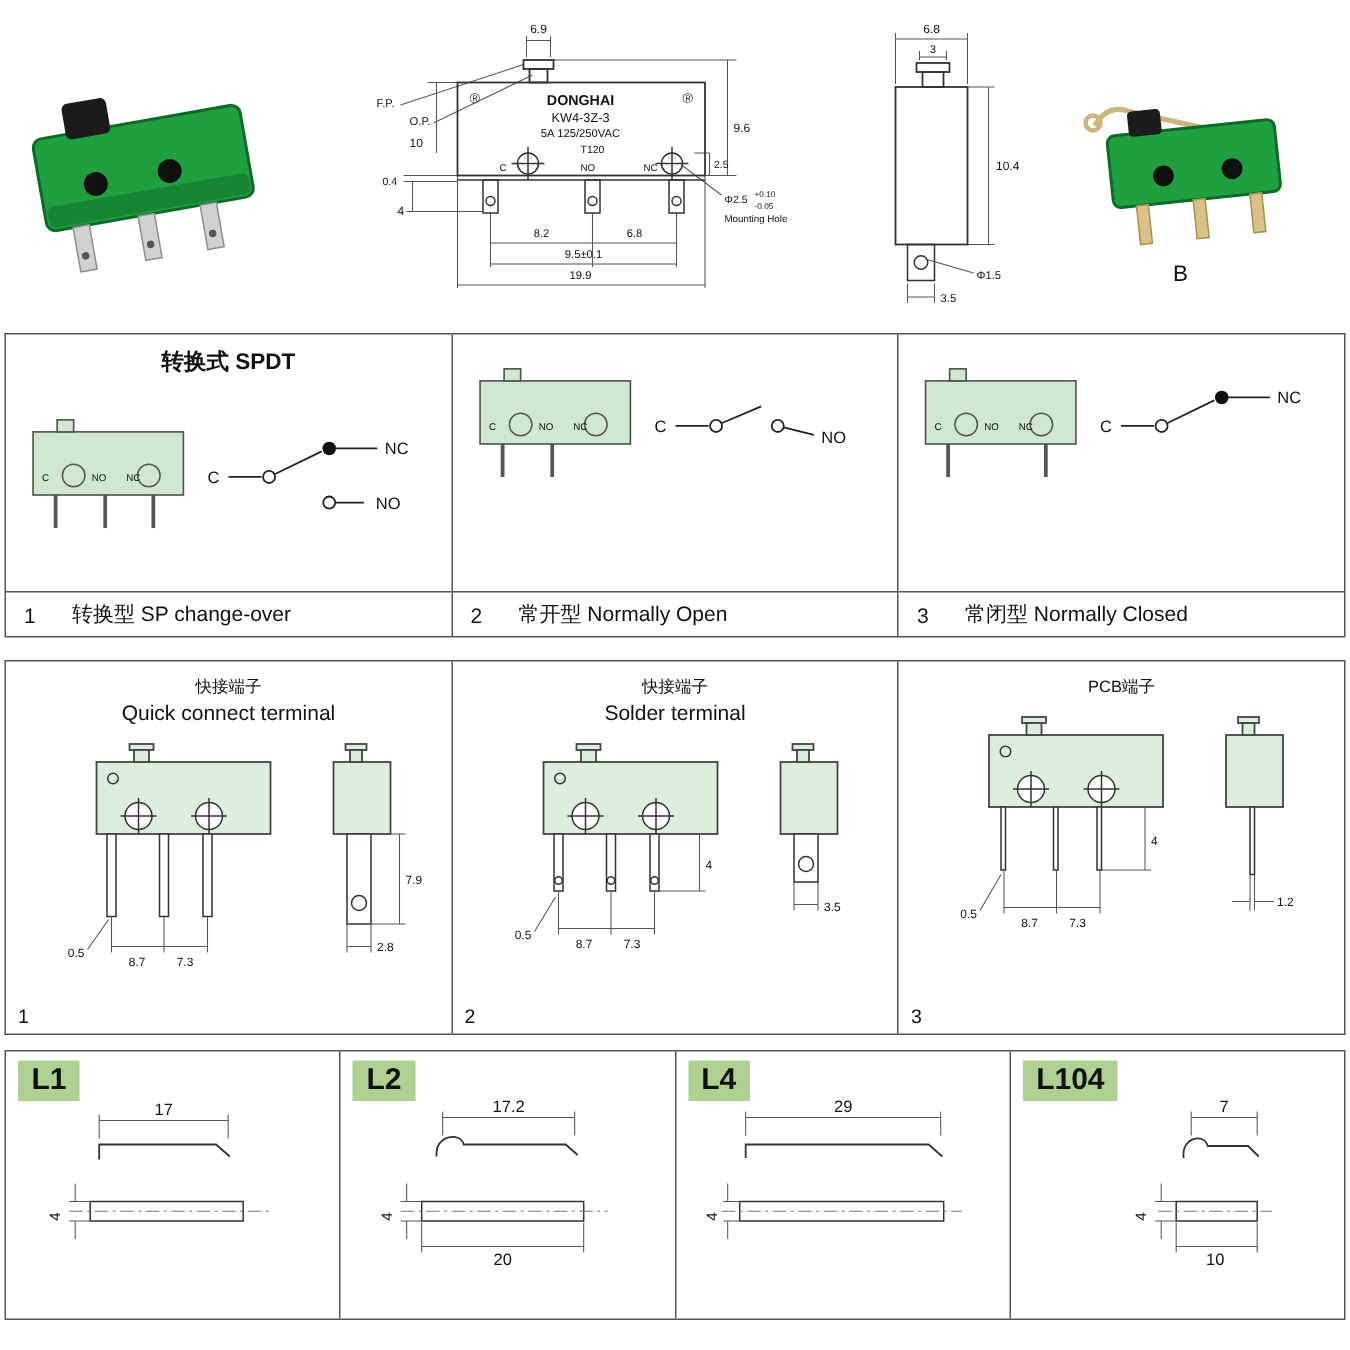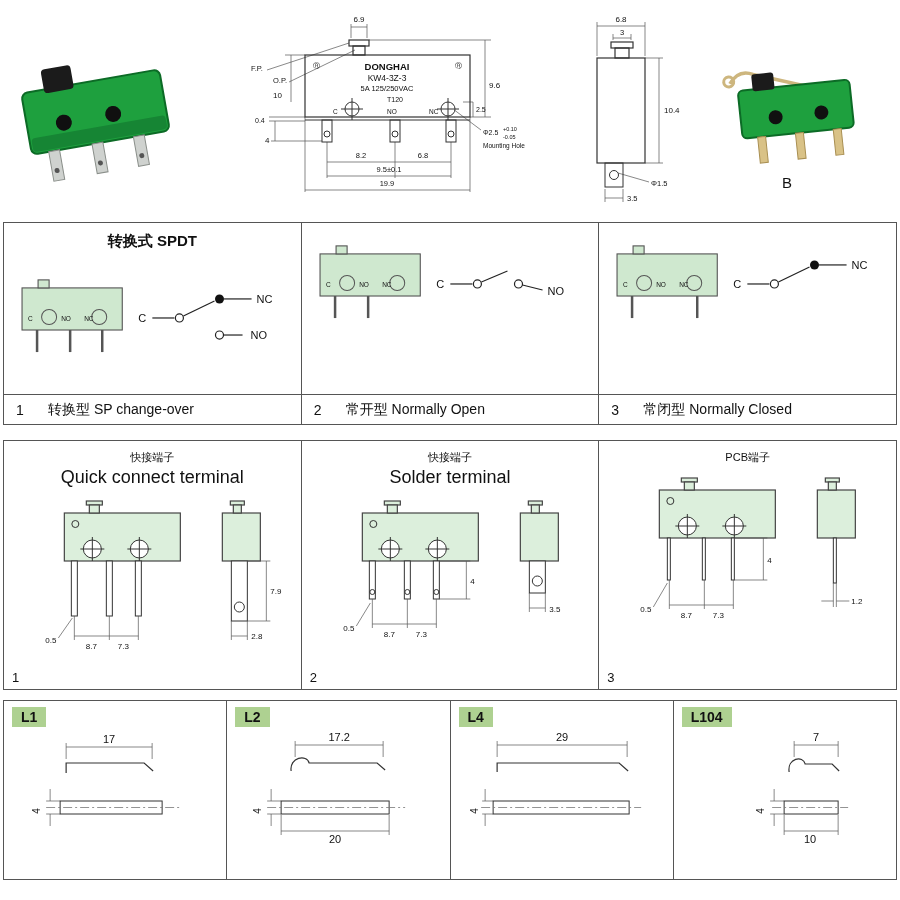--- a/index.html
+++ b/index.html
@@ -15,23 +15,23 @@
   .grn{fill:#dcefdc;stroke:#444;stroke-width:1.2}
   .ic{fill:#cfe8cf;stroke:#555;stroke-width:1.1}
   .ck{stroke:#222;stroke-width:1.2;fill:none}
   .table{position:absolute;left:3px;width:894px;border:1px solid #555;display:flex;background:#fff}
   .col{position:relative;flex:1;border-right:1px solid #555}
   .col:last-child{border-right:none}
   .type-header{text-align:center;font-weight:bold;font-size:15px;padding-top:9px;height:34px}
   .caption-row{position:absolute;bottom:0;left:0;right:0;height:30px;border-top:1px solid #555;display:flex;align-items:center;font-size:14px}
   .caption-row .num{margin-left:12px;width:32px}
   .term-cn{text-align:center;font-weight:normal;font-size:11px;padding-top:9px}
-  .term-en{text-align:center;font-size:18px;padding-top:2px}
+  .term-en{text-align:center;font-size:14px;padding-top:2px}
   .cell-num{position:absolute;left:8px;bottom:4px;font-size:13px}
-  .tag{position:absolute;top:6px;left:8px;background:#aed191;font-weight:bold;font-size:14px;padding:2px 9px}
+  .tag{position:absolute;top:6px;left:8px;background:#aed191;font-weight:bold;font-size:20px;padding:2px 9px}
   .lever-svg{display:block;margin-top:28px}
   .b-label{position:absolute;left:782px;top:174px;font-size:15px}
 </style>
 </head>
 <body>
 
 <svg class="abs" style="left:2px;top:30px" width="200" height="175" viewBox="0 0 200 175">
   <g transform="rotate(-10 100 90)">
     <rect x="25" y="50" width="140" height="62" rx="6" fill="#1ea03e" stroke="#0c6b26" stroke-width="2"></rect>
     <rect x="27" y="96" width="136" height="14" rx="4" fill="#168534"></rect>

